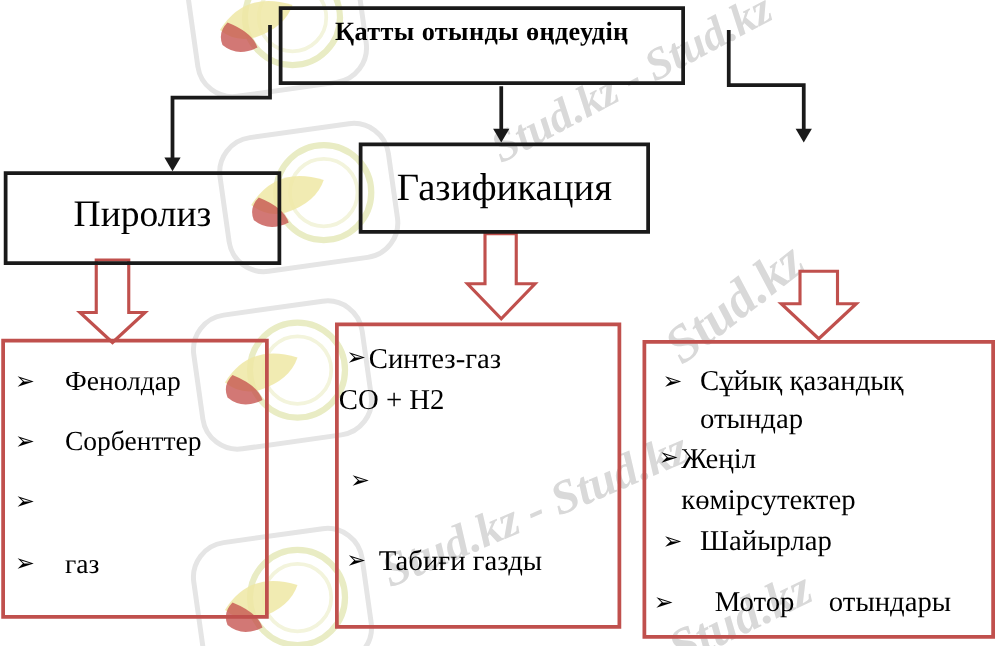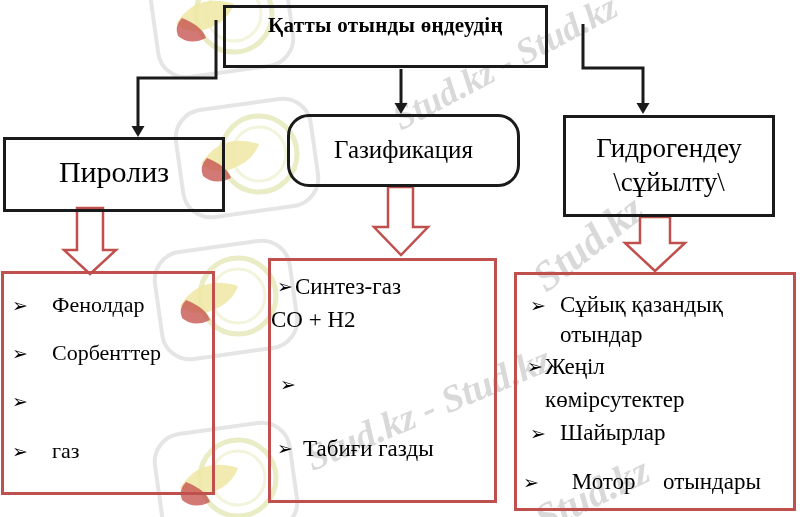--- a/index.html
+++ b/index.html
@@ -29,21 +29,21 @@
   .conn{fill:none;stroke:var(--line-black);stroke-width:3;}
   .conn-head{fill:var(--line-black);stroke:none;}
   .block-arrow{fill:#fff;stroke:var(--accent-red);stroke-width:2.5;stroke-linejoin:miter;}
 
   
   .node{position:absolute;z-index:3;border:3px solid var(--line-black);background:transparent;
         text-align:center;color:#000;}
   .title-box{left:223px;top:5px;width:325px;height:63px;font-size:21px;font-weight:bold;
              line-height:27px;padding-top:4px;letter-spacing:.3px;}
   .pyro-box{left:3px;top:137px;width:222px;height:75px;font-size:30px;line-height:64px;text-align:center;}
-  .gasi-box{left:287px;top:114px;width:233px;height:73px;font-size:25px;line-height:66px;border-radius:22px;}
+  .gasi-box{left:287px;top:114px;width:233px;height:73px;font-size:31px;line-height:66px;}
   .hydro-box{left:563px;top:115px;width:212px;height:102px;font-size:27px;line-height:34px;padding-top:13px;}
 
   
   .red-box{position:absolute;z-index:3;border:3px solid var(--accent-red);background:transparent;color:#000;}
   .red-left{left:1px;top:271px;width:214px;height:224px;font-size:22px;}
   .red-mid{left:268px;top:258px;width:229px;height:245px;font-size:23px;}
   .red-right{left:514px;top:272px;width:282px;height:239px;font-size:23px;}
 
   .li{display:flex;align-items:flex-start;}
   .bullet{flex:none;font-family:"DejaVu Sans",sans-serif;font-size:19px;}
@@ -147,24 +147,20 @@
   <div class="node title-box">
     <div>Қатты отынды өңдеудің</div>
   </div>
 
   <div class="node pyro-box">
     <span>Пиролиз</span>
   </div>
   <div class="node gasi-box">
     <span>Газификация</span>
   </div>
-  <div class="node hydro-box">
-    <div>Гидрогендеу</div>
-    <div>\сұйылту\</div>
-  </div>
 
   <div class="red-box red-left">
     <div class="list">
       <div class="li">
         <span class="bullet">➢</span>
         <div>
             <div class="txt">Фенолдар</div>
           </div>
       </div>
       <div class="li">

